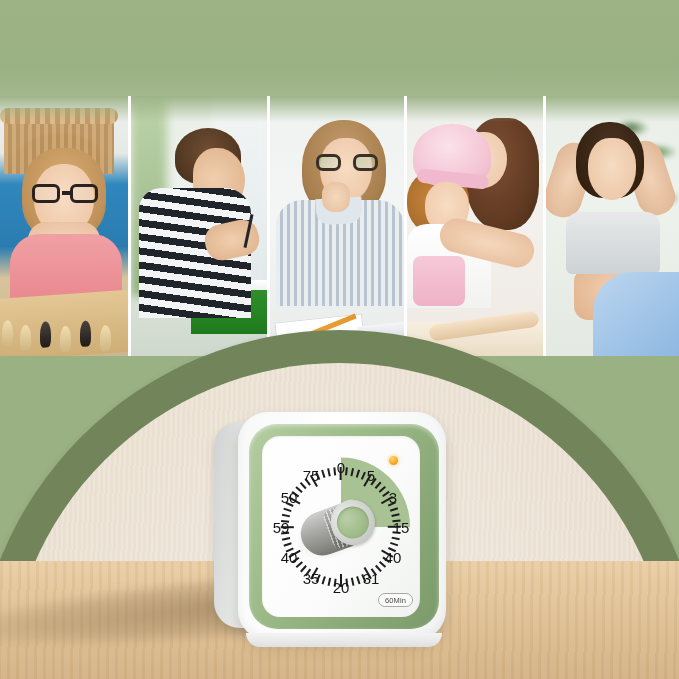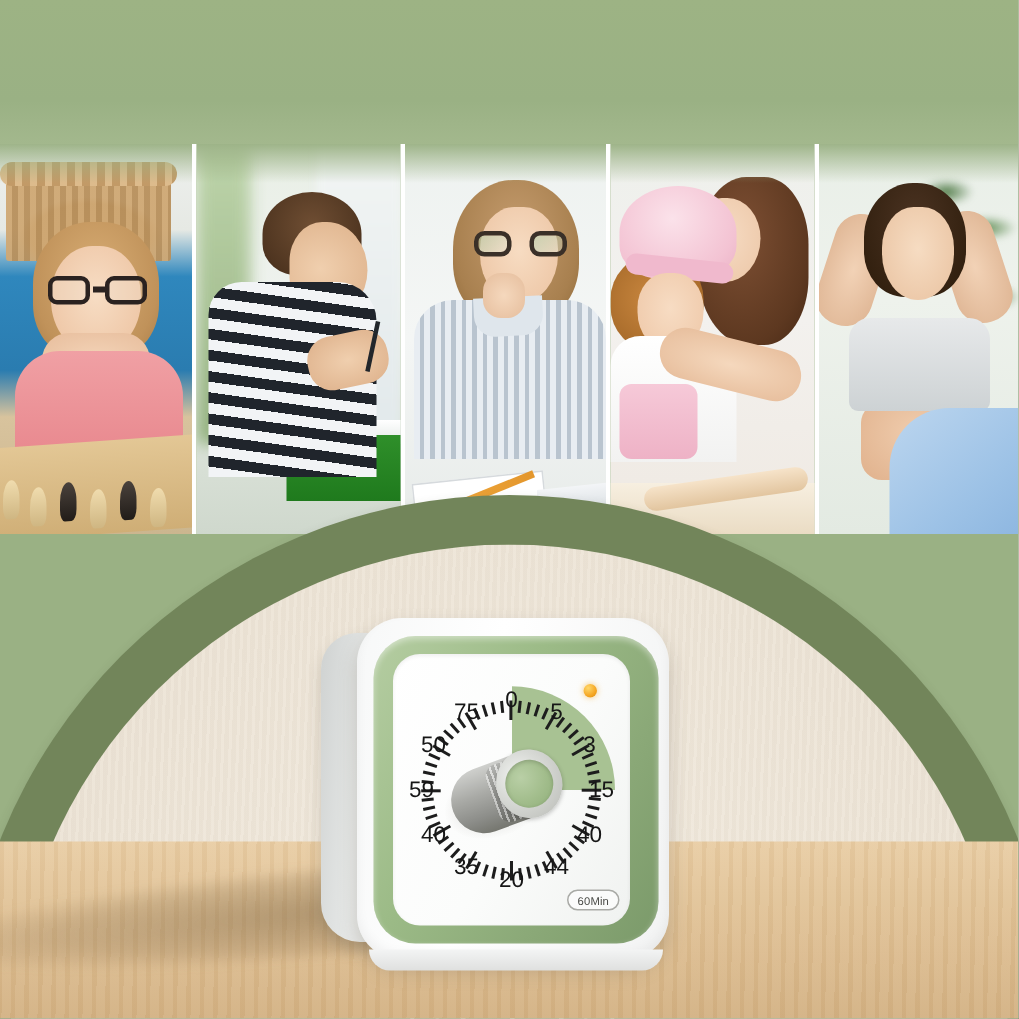--- a/index.html
+++ b/index.html
@@ -882,21 +882,21 @@
             <div class="dtick" style="transform: rotate(354deg);">
               <i></i>
             </div>
           </div>
         <div class="dnum" id="dial-numbers">
             <span style="left: 3.67394e-15px; top: -60px;">0</span>
             <span style="left: 30px; top: -51.9615px;">5</span>
             <span style="left: 51.9615px; top: -30px;">3</span>
             <span style="left: 60px; top: 0px;">15</span>
             <span style="left: 51.9615px; top: 30px;">40</span>
-            <span style="left: 30px; top: 51.9615px;">44</span>
+            <span style="left: 30px; top: 51.9615px;">31</span>
             <span style="left: 3.67394e-15px; top: 60px;">20</span>
             <span style="left: -30px; top: 51.9615px;">35</span>
             <span style="left: -51.9615px; top: 30px;">40</span>
             <span style="left: -60px; top: 7.34788e-15px;">59</span>
             <span style="left: -51.9615px; top: -30px;">50</span>
             <span style="left: -30px; top: -51.9615px;">75</span>
           </div>
         <div class="knob-shadow"></div>
         <div class="knob">
           <div class="knob-barrel"></div>

